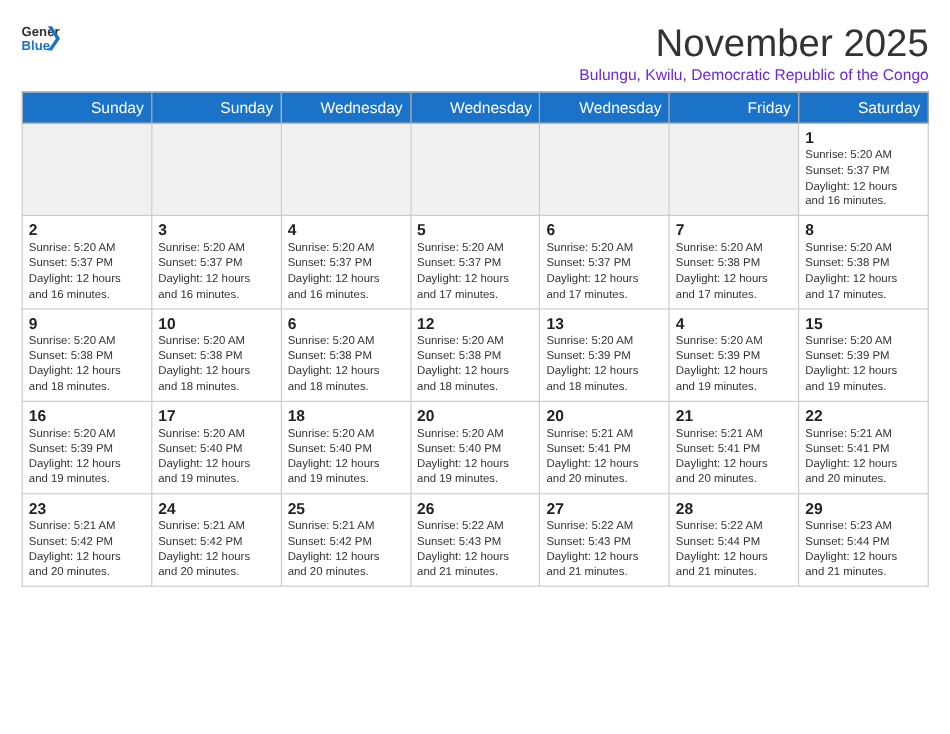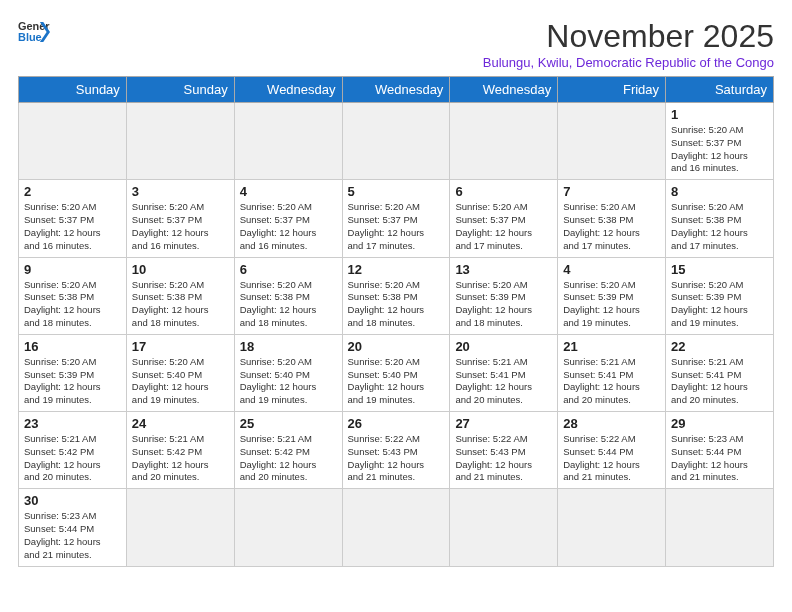--- a/index.html
+++ b/index.html
@@ -326,30 +326,15 @@
 and 21 minutes.</div>
           </td>
           <td>
             <span class="day-number">29</span>
             <div class="day-info" style="white-space: pre-line;">Sunrise: 5:23 AM
 Sunset: 5:44 PM
 Daylight: 12 hours
 and 21 minutes.</div>
           </td>
         </tr>
-        <tr class="last-row">
-          <td>
-            <span class="day-number">30</span>
-            <div class="day-info" style="white-space: pre-line;">Sunrise: 5:23 AM
-Sunset: 5:44 PM
-Daylight: 12 hours
-and 21 minutes.</div>
-          </td>
-          <td class="empty"></td>
-          <td class="empty"></td>
-          <td class="empty"></td>
-          <td class="empty"></td>
-          <td class="empty"></td>
-          <td class="empty"></td>
-        </tr>
       </tbody>
   </table>
 </div>
 
 </body></html>

